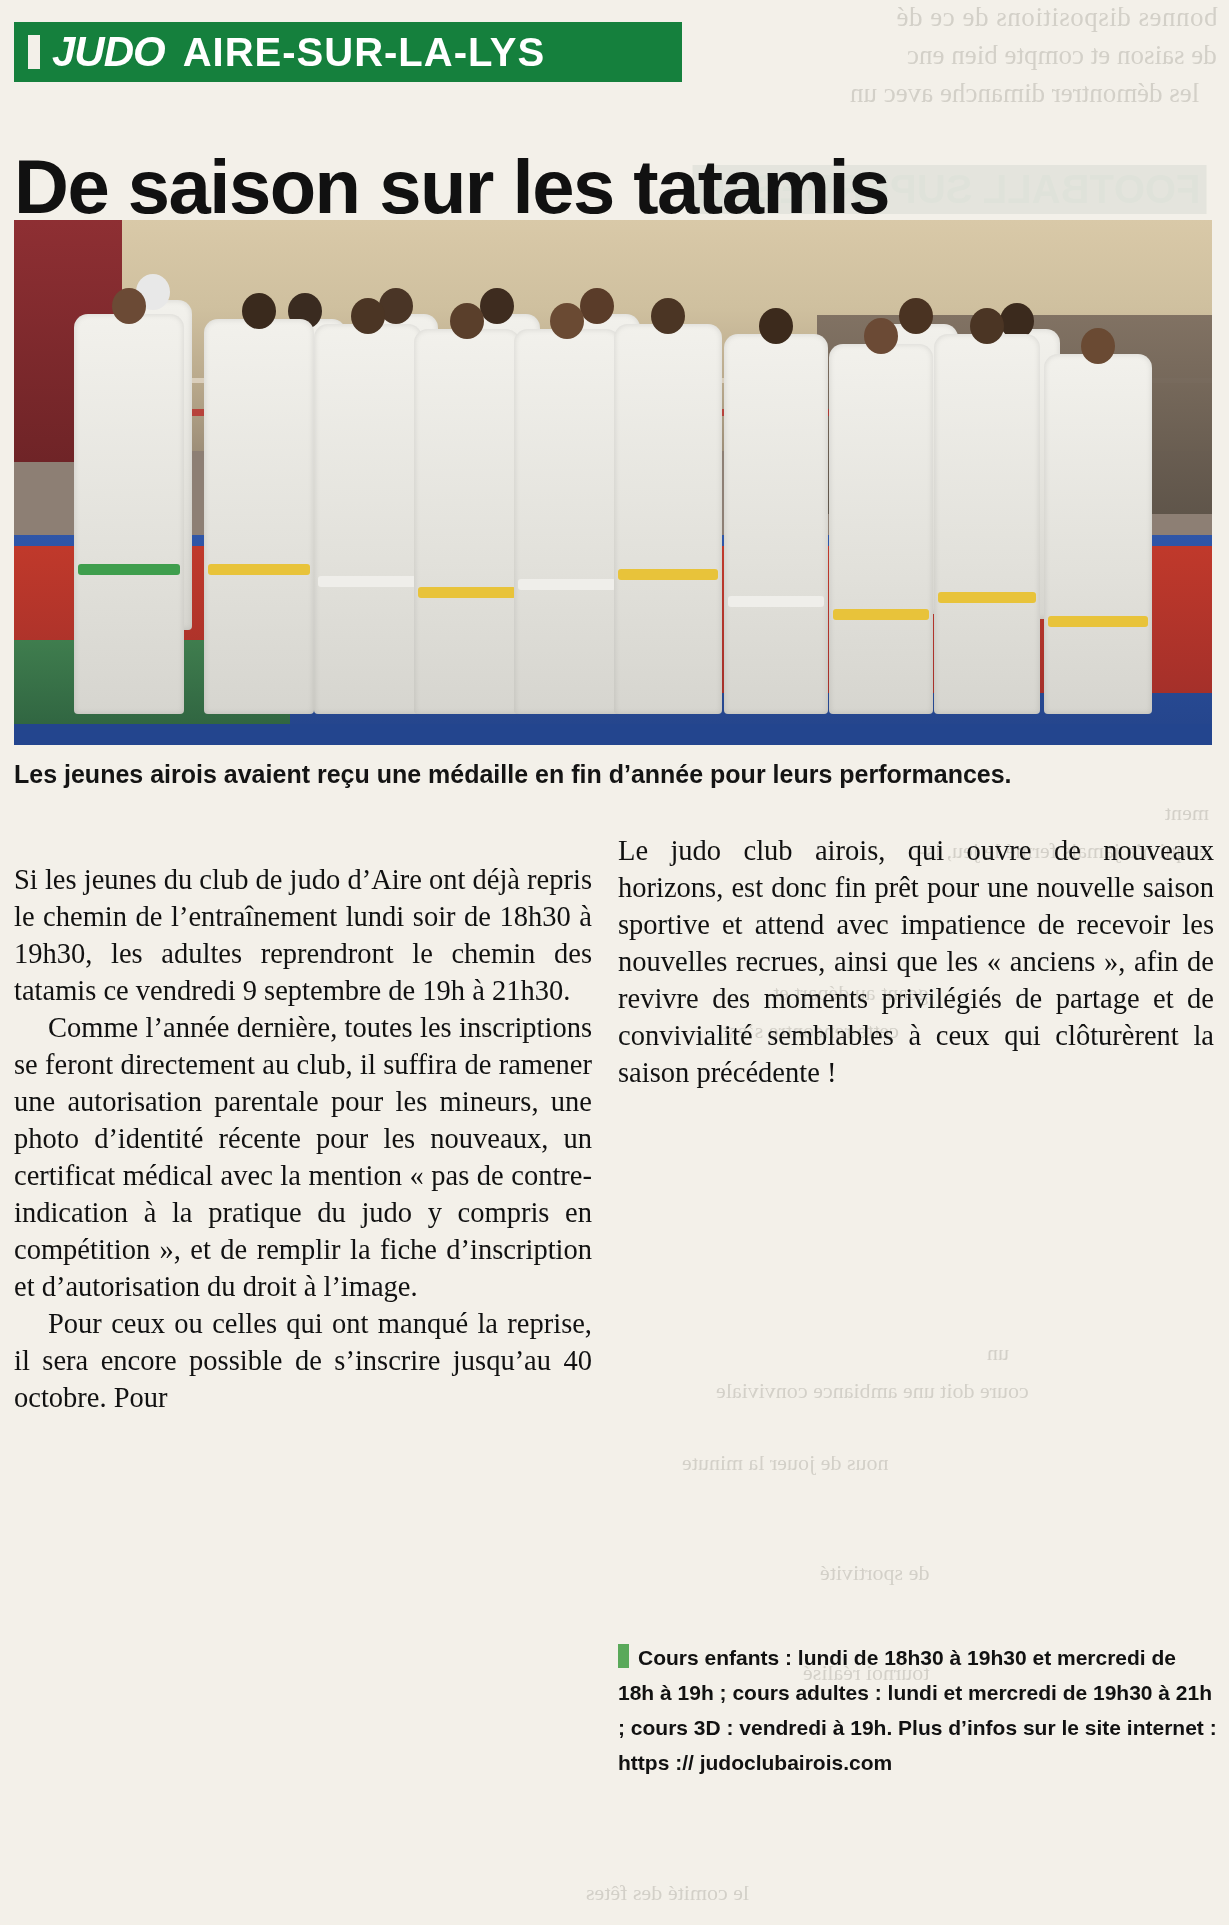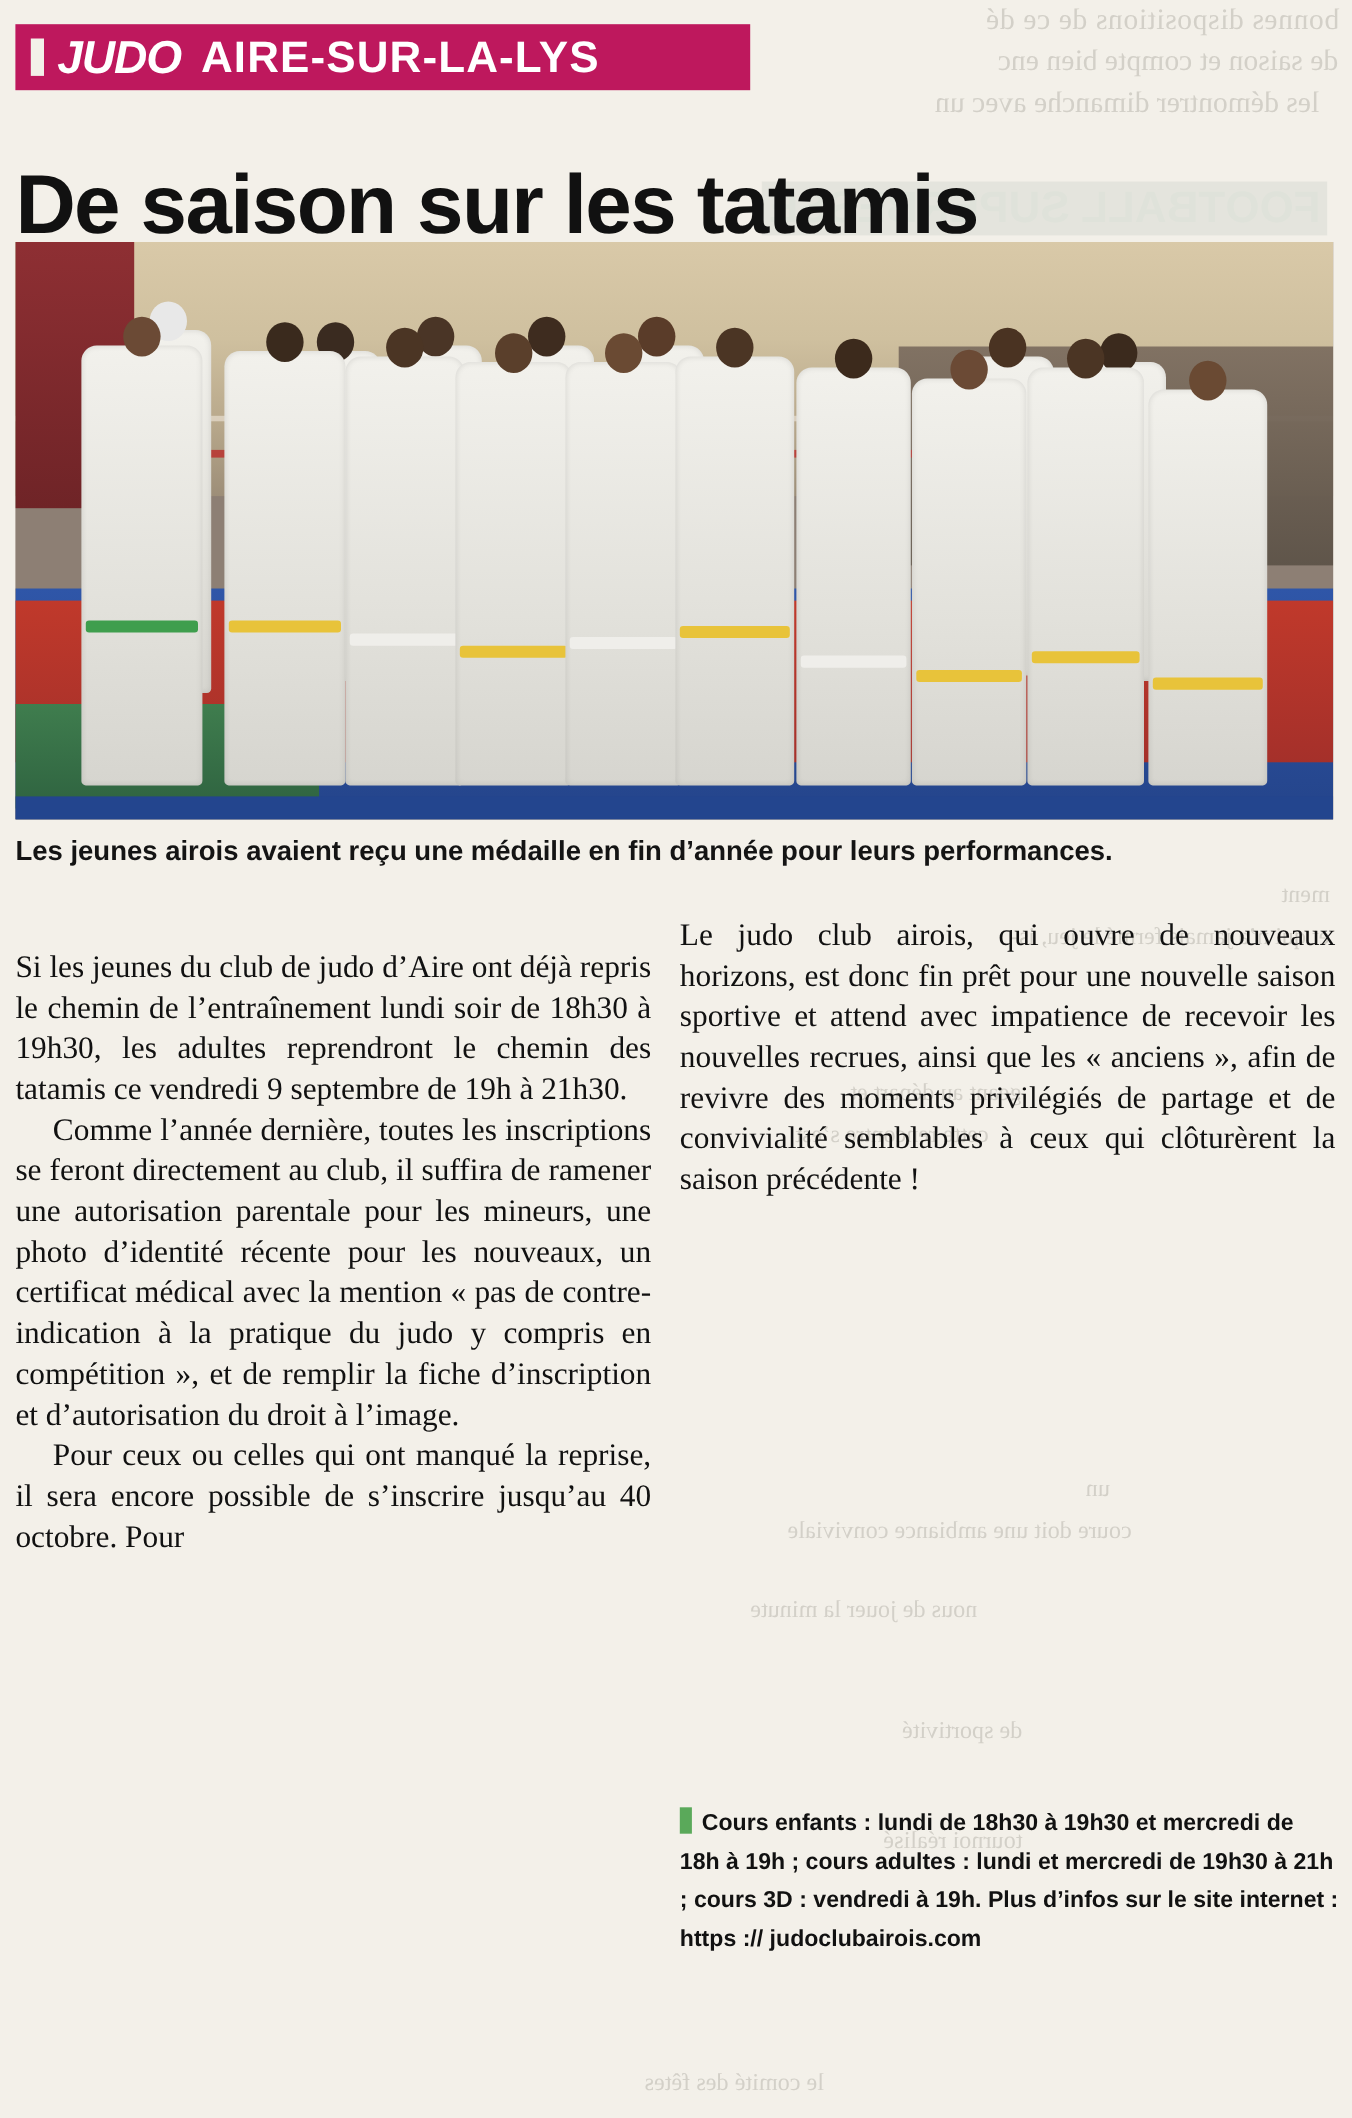--- a/index.html
+++ b/index.html
@@ -40,21 +40,21 @@
   .bleed.b12{top:1560px;right:300px;font-size:22px;}
   .bleed.b13{top:1660px;right:300px;font-size:22px;}
   .bleed.b14{top:1880px;right:480px;font-size:22px;}
 
   .page{position:relative;width:1229px;height:1925px;}
 
   
   .kicker{
     position:absolute;left:14px;top:22px;
     width:668px;height:60px;
-    background:#be185d;
+    background:#15803d;
     display:flex;align-items:center;
     box-shadow:0 0 0 0 transparent;
   }
   .kicker .tick{
     width:12px;height:34px;background:#f3f0e9;margin-left:14px;margin-right:12px;
     flex:0 0 auto;
   }
   .kicker .sport{
     font-family:"Liberation Sans", sans-serif;
     font-weight:bold;font-style:italic;

